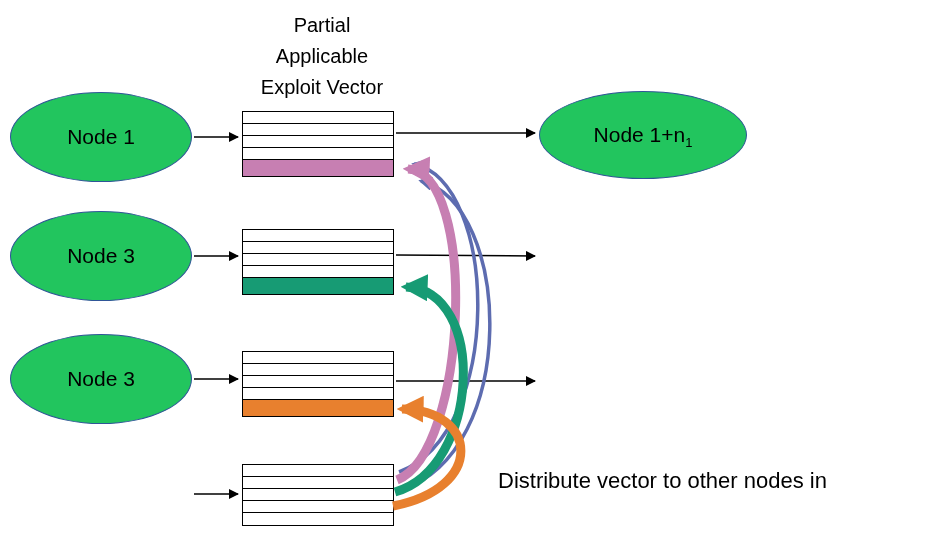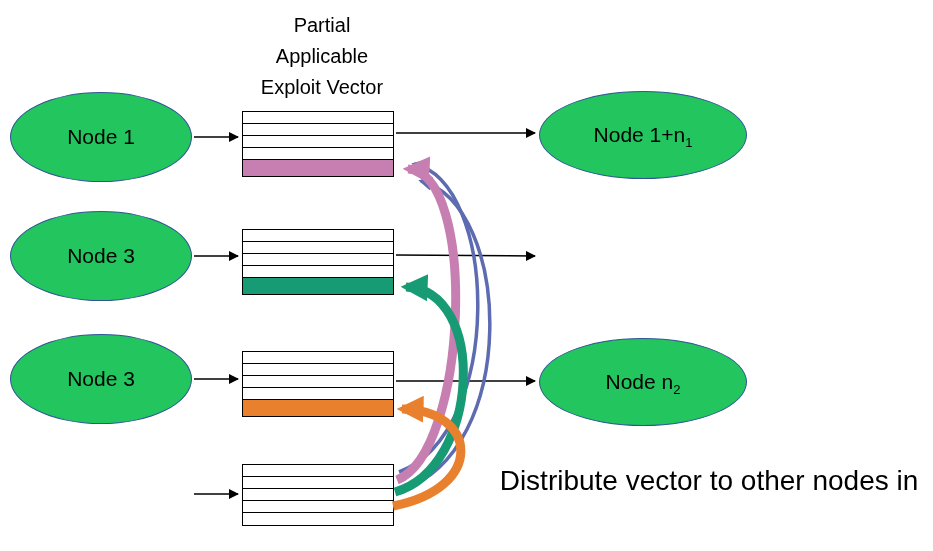--- a/index.html
+++ b/index.html
@@ -12,22 +12,22 @@
   .ellipse.left  { width:182px; height:90px; left:10px; }
   .ellipse.right { width:208px; height:88px; left:539px; }
 
   .vector { position:absolute; left:242px; width:152px; border:1px solid #000; background:#fff; }
   .vrow   { height:12px; background:#fff; border-bottom:1px solid #000; }
   .vrow.hl { height:16px; }
   .vrow:last-child { border-bottom:none; }
 
   .title   { position:absolute; left:232px; top:10px; width:180px; text-align:center;
              font-size:20px; line-height:31px; color:#000; }
-  .caption { position:absolute; left:498px; top:466px; width:422px; text-align:center;
-             font-size:28px; line-height:30px; color:#000; }
+  .caption { position:absolute; left:498px; top:466px; width:422px; text-align:left;
+             font-size:22px; line-height:30px; color:#000; }
 
   .overlay { position:absolute; left:0; top:0; width:933px; height:551px; pointer-events:none; }
   sub { font-size:0.62em; line-height:0; }
 </style>
 </head>
 <body>
 
 <div class="canvas">
 
   <div class="title">
@@ -41,23 +41,20 @@
   </div>
   <div class="ellipse left" style="top: 211px; border-color: rgb(47, 85, 151);">
     <span><span>Node 3</span><sub></sub></span>
   </div>
   <div class="ellipse left" style="top: 334px; border-color: rgb(47, 85, 151);">
     <span><span>Node 3</span><sub></sub></span>
   </div>
 
   <div class="ellipse right" style="top: 91px; border-color: rgb(47, 85, 151);">
     <span><span>Node 1+n</span><sub>1</sub></span>
-  </div>
-  <div class="ellipse right" style="top: 338px; border-color: rgb(47, 85, 151);">
-    <span><span>Node n</span><sub>2</sub></span>
   </div>
 
   <div class="vector" style="top:111px">
     <div class="vrow"></div>
     <div class="vrow"></div>
     <div class="vrow"></div>
     <div class="vrow"></div>
     <div class="vrow hl" style="background-color: rgb(199, 127, 178);"></div>
   </div>
 

